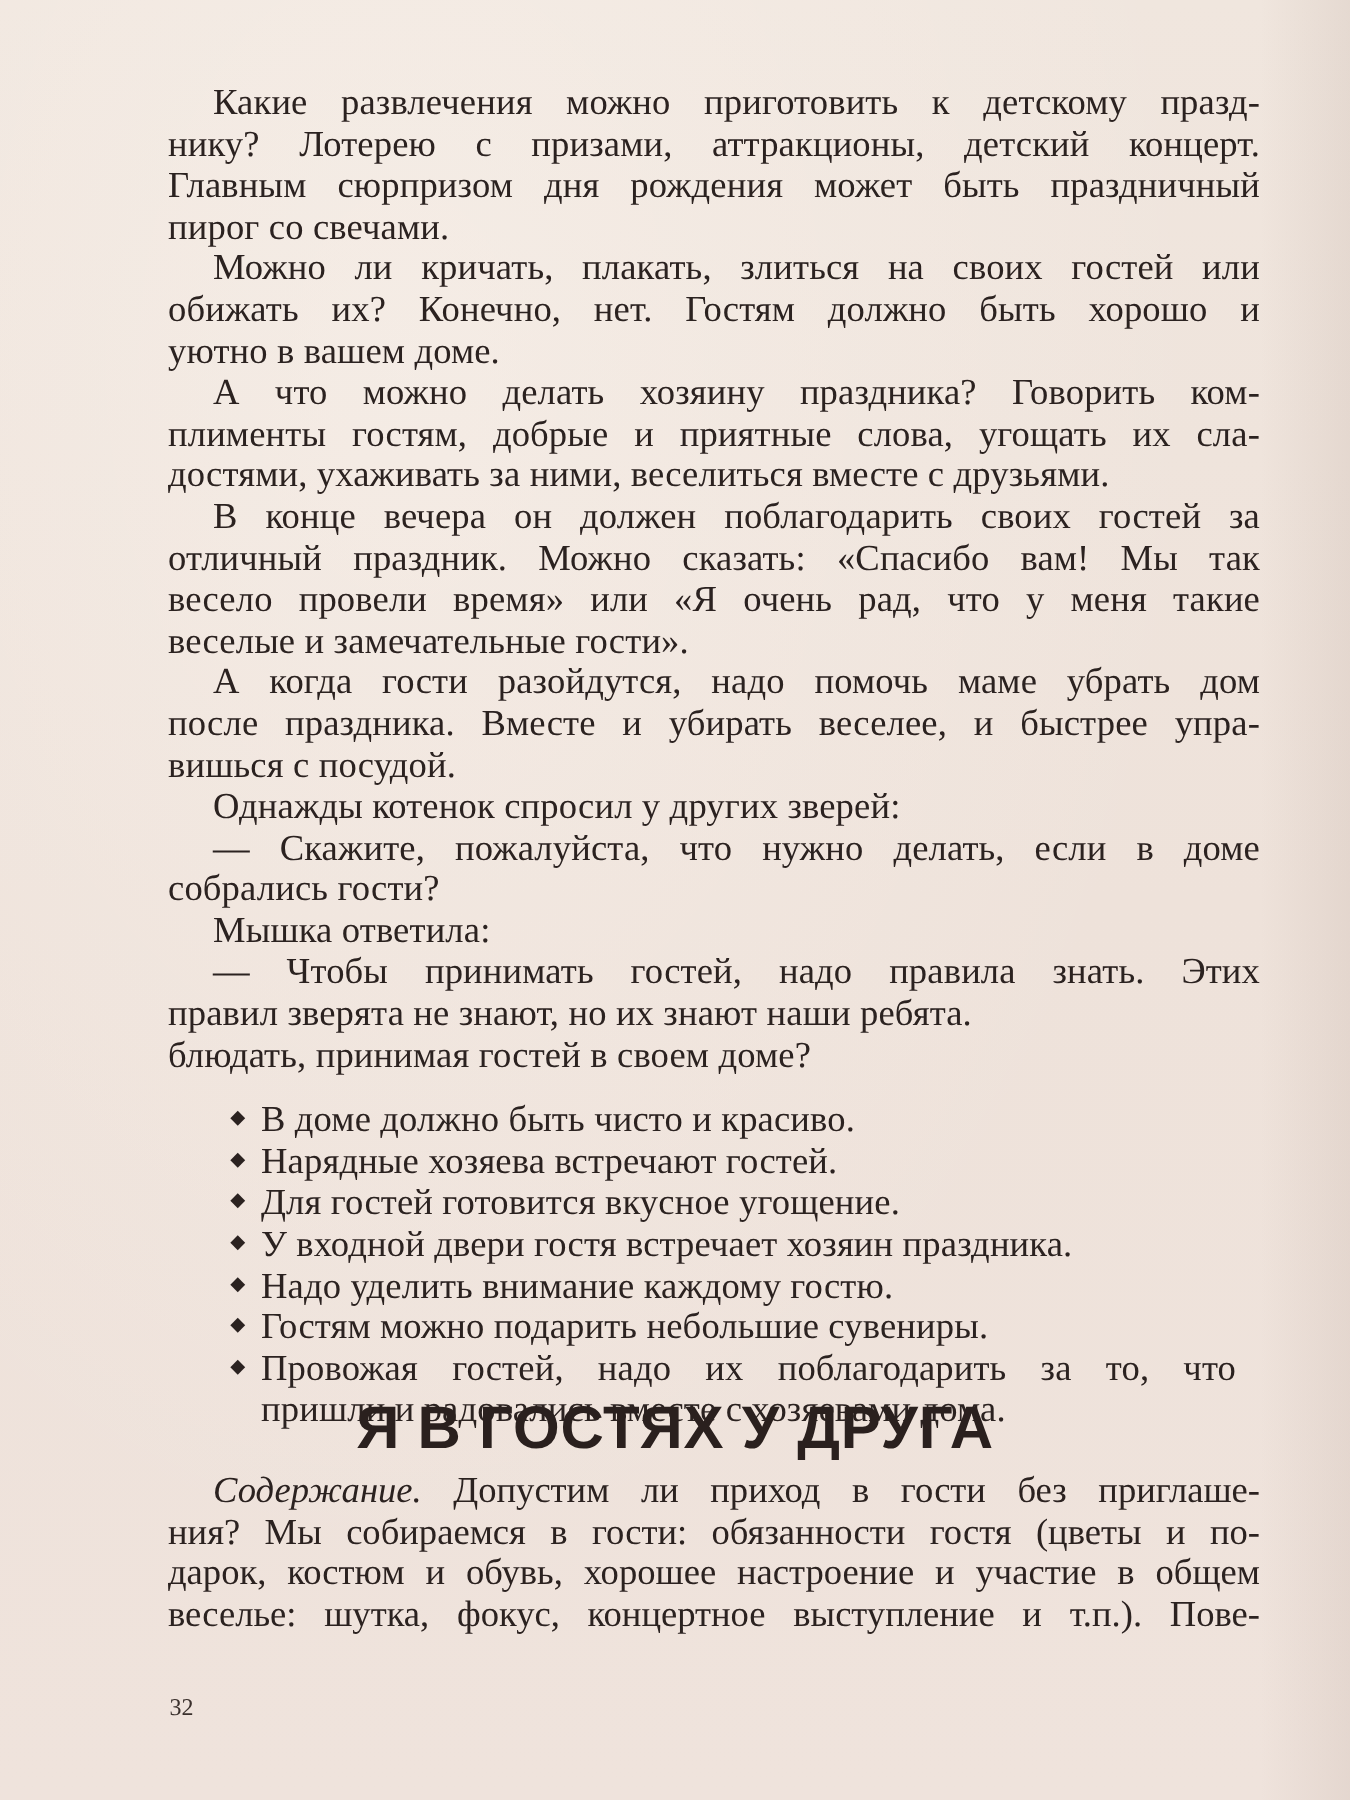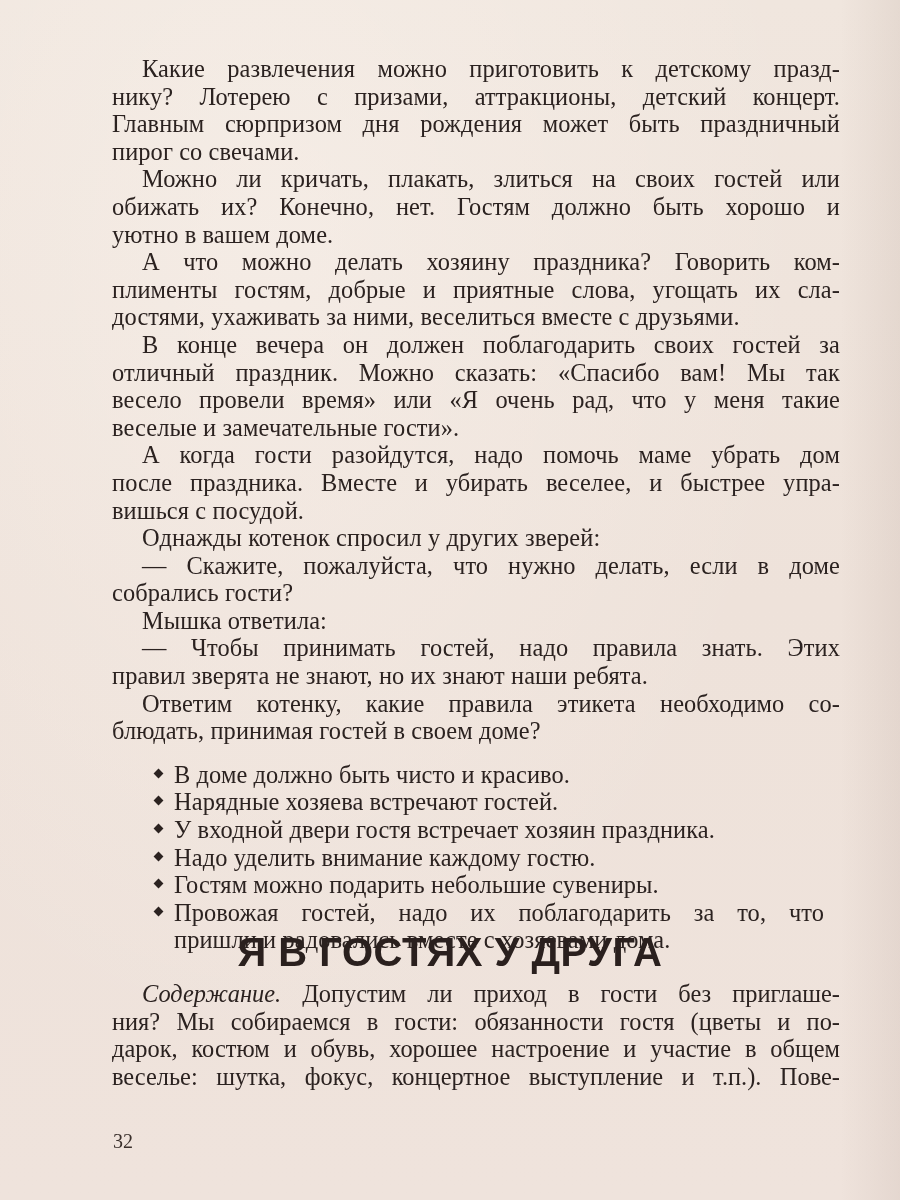--- a/index.html
+++ b/index.html
@@ -36,21 +36,21 @@
     position: absolute; left: 0; width: 900px; top: 930px;
     text-align: center;
     font-family: "Liberation Sans", "DejaVu Sans", sans-serif;
     font-weight: bold; font-size: 40px; letter-spacing: 0.5px;
     color: #2a201e;
   }
   .section-block { position: absolute; left: 112px; top: 980px; width: 728px; font-size: 24.4px; line-height: 27.6px; }
   .section-block .line { text-align-last: justify; }
   .label-italic { font-style: italic; }
   .page-number {
-    position: absolute; left: 113px; top: 1130px; font-size: 20px; color: #3a302c;
+    position: absolute; left: 113px; top: 1130px; font-size: 16px; color: #3a302c;
   }
   .bleed {
     position: absolute; right: 0; top: 0; width: 60px; height: 1200px;
     background: linear-gradient(90deg, rgba(0,0,0,0), rgba(180,160,150,0.18));
   }
 </style>
 </head>
 <body>
 
 <div class="page">
@@ -102,32 +102,35 @@
     <div>
       <span class="line indent last">Мышка ответила:</span>
     </div>
 
     <div>
       <span class="line indent">— Чтобы принимать гостей, надо правила знать. Этих</span>
       <span class="line last">правил зверята не знают, но их знают наши ребята.</span>
     </div>
 
     <div>
-      <span class="line indent">Ответим котенку, какие правила этикета необходимо со-</span>
       <span class="line last">блюдать, принимая гостей в своем доме?</span>
     </div>
 
     <ul class="bullets">
       <li class="bullet-row">
         <span class="diamond"></span>
         <span>В доме должно быть чисто и красиво.</span>
       </li>
       <li class="bullet-row">
         <span class="diamond"></span>
         <span>Нарядные хозяева встречают гостей.</span>
+      </li>
+      <li class="bullet-row">
+        <span class="diamond"></span>
+        <span>Для гостей готовится вкусное угощение.</span>
       </li>
       <li class="bullet-row">
         <span class="diamond"></span>
         <span>У входной двери гостя встречает хозяин праздника.</span>
       </li>
       <li class="bullet-row">
         <span class="diamond"></span>
         <span>Надо уделить внимание каждому гостю.</span>
       </li>
       <li class="bullet-row">

